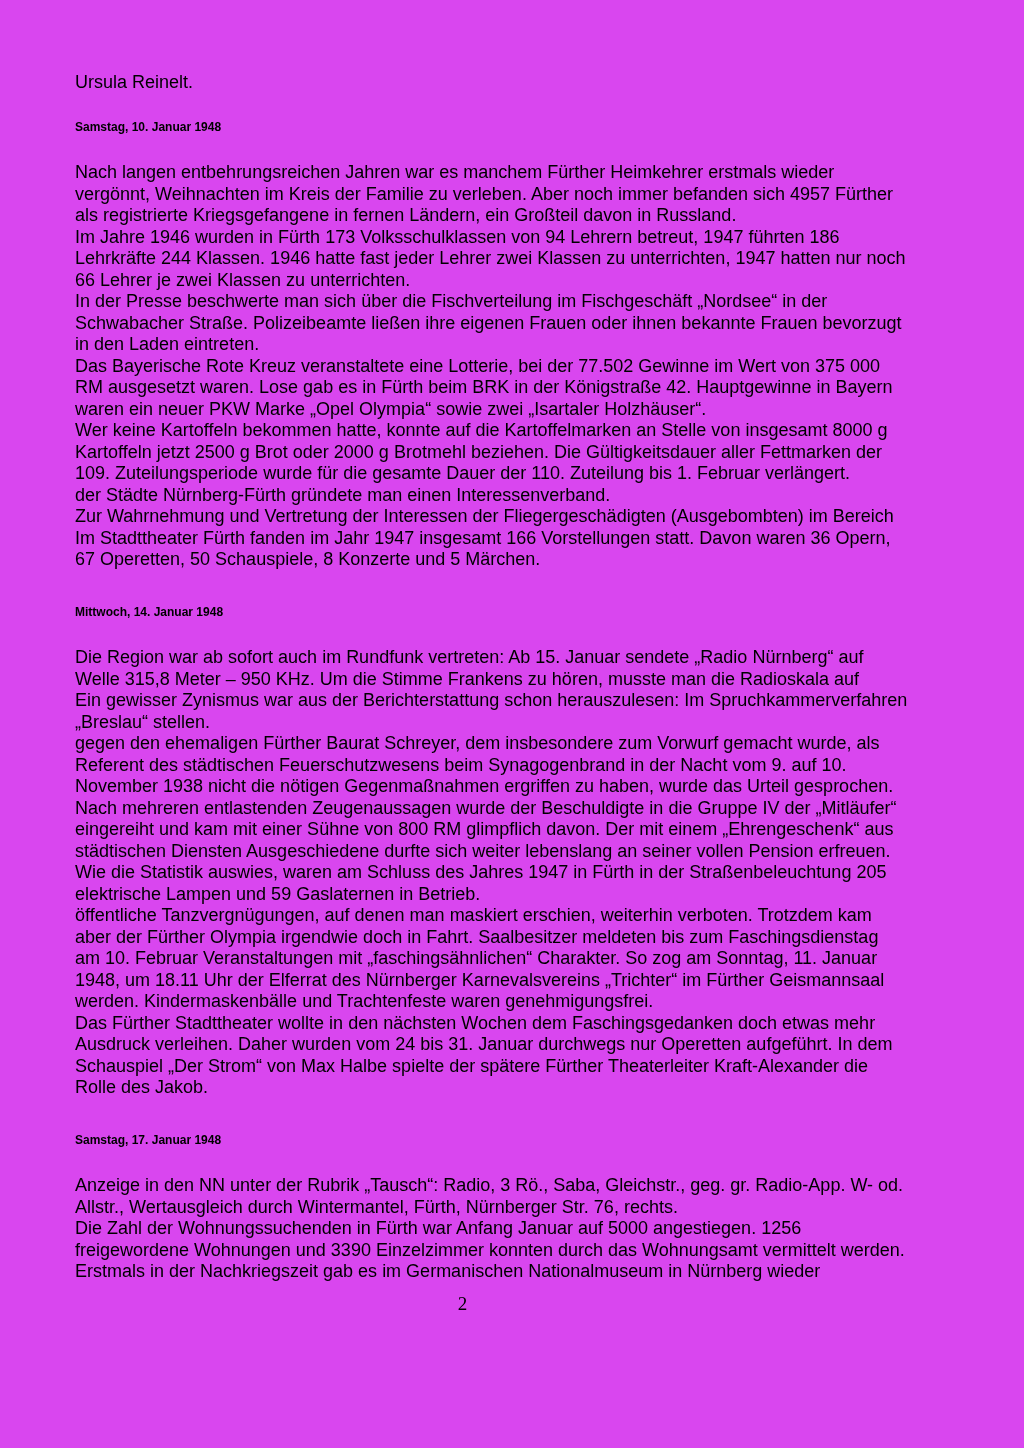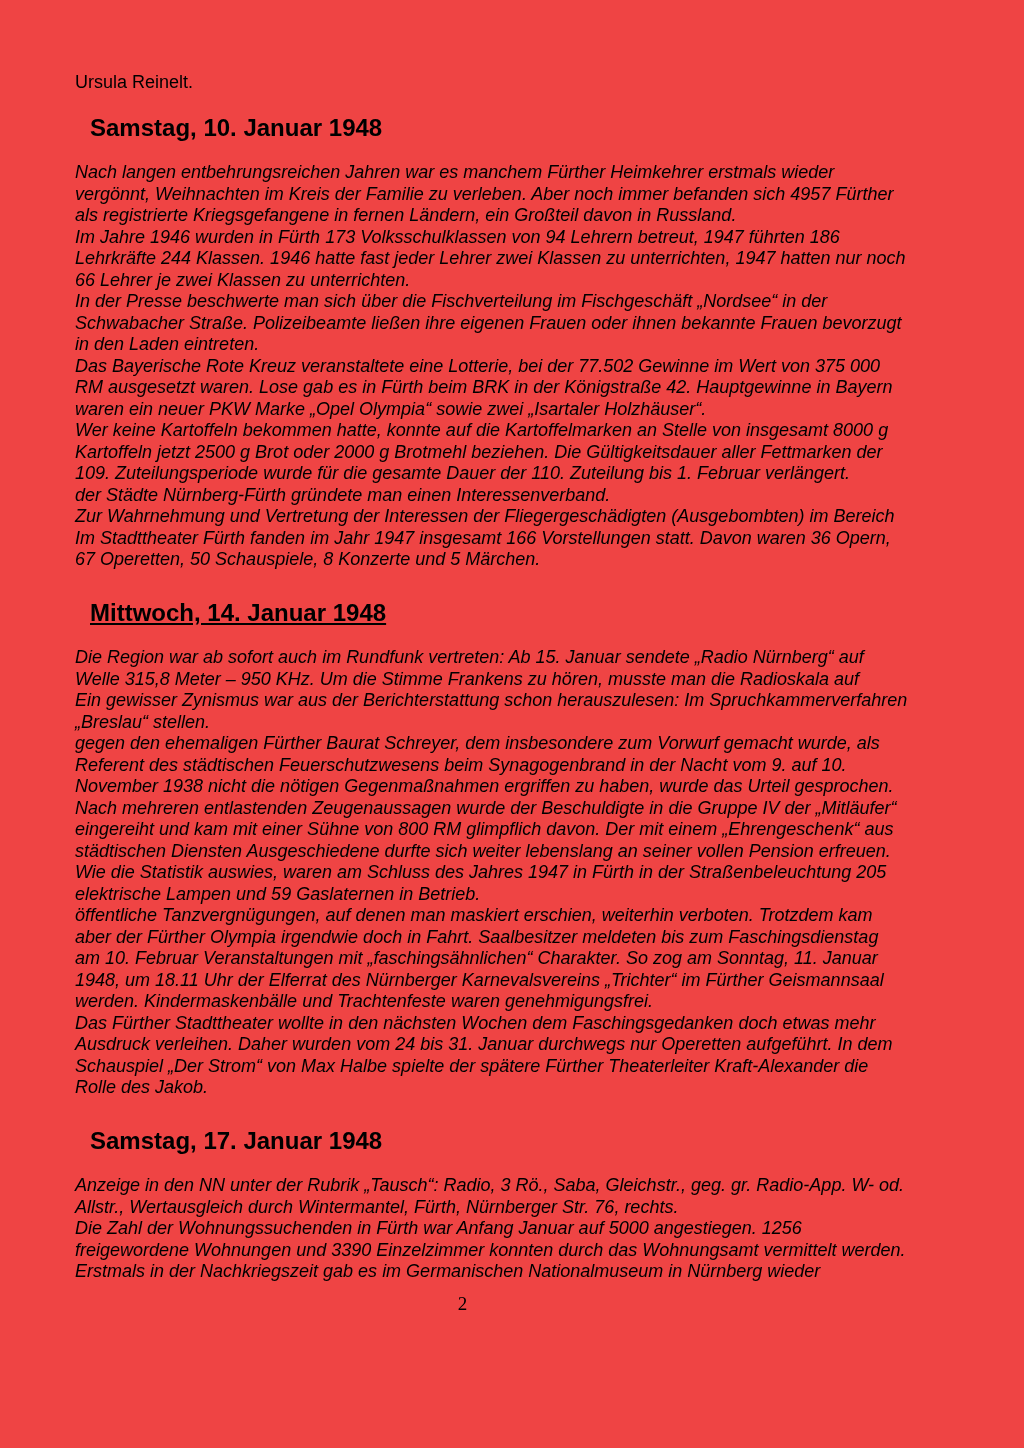--- a/index.html
+++ b/index.html
@@ -12,40 +12,39 @@
     height: 1448px;
     color: #000000;
     font-family: "Liberation Sans", "DejaVu Sans", sans-serif;
     overflow: hidden;
   }
   .page {
     box-sizing: border-box;
     width: 1024px;
     height: 1448px;
     padding: 72px 44px 0 75px;
-    background: #ef4444;
+    background: #d946ef;
   }
   .author {
     font-size: 18px;
     line-height: 21.5px;
     white-space: pre;
   }
   .heading {
-    margin: 15px;
-    font-size: 24px;
+    margin: 0;
+    font-size: 12px;
     font-weight: bold;
     line-height: 21.5px;
     white-space: pre;
   }
   .section-1 .heading { margin-top: 23px; }
-  .section-2 .heading { margin-top: 31px; text-decoration: underline; }
+  .section-2 .heading { margin-top: 31px; }
   .section-3 .heading { margin-top: 31px; }
   .body-block {
     margin-top: 24px;
-    font-style: italic;
   }
   .line {
     font-size: 18px;
     line-height: 21.5px;
     white-space: pre;
   }
   .page-number {
     margin-top: 10px;
     margin-right: 130px;
     text-align: center;

